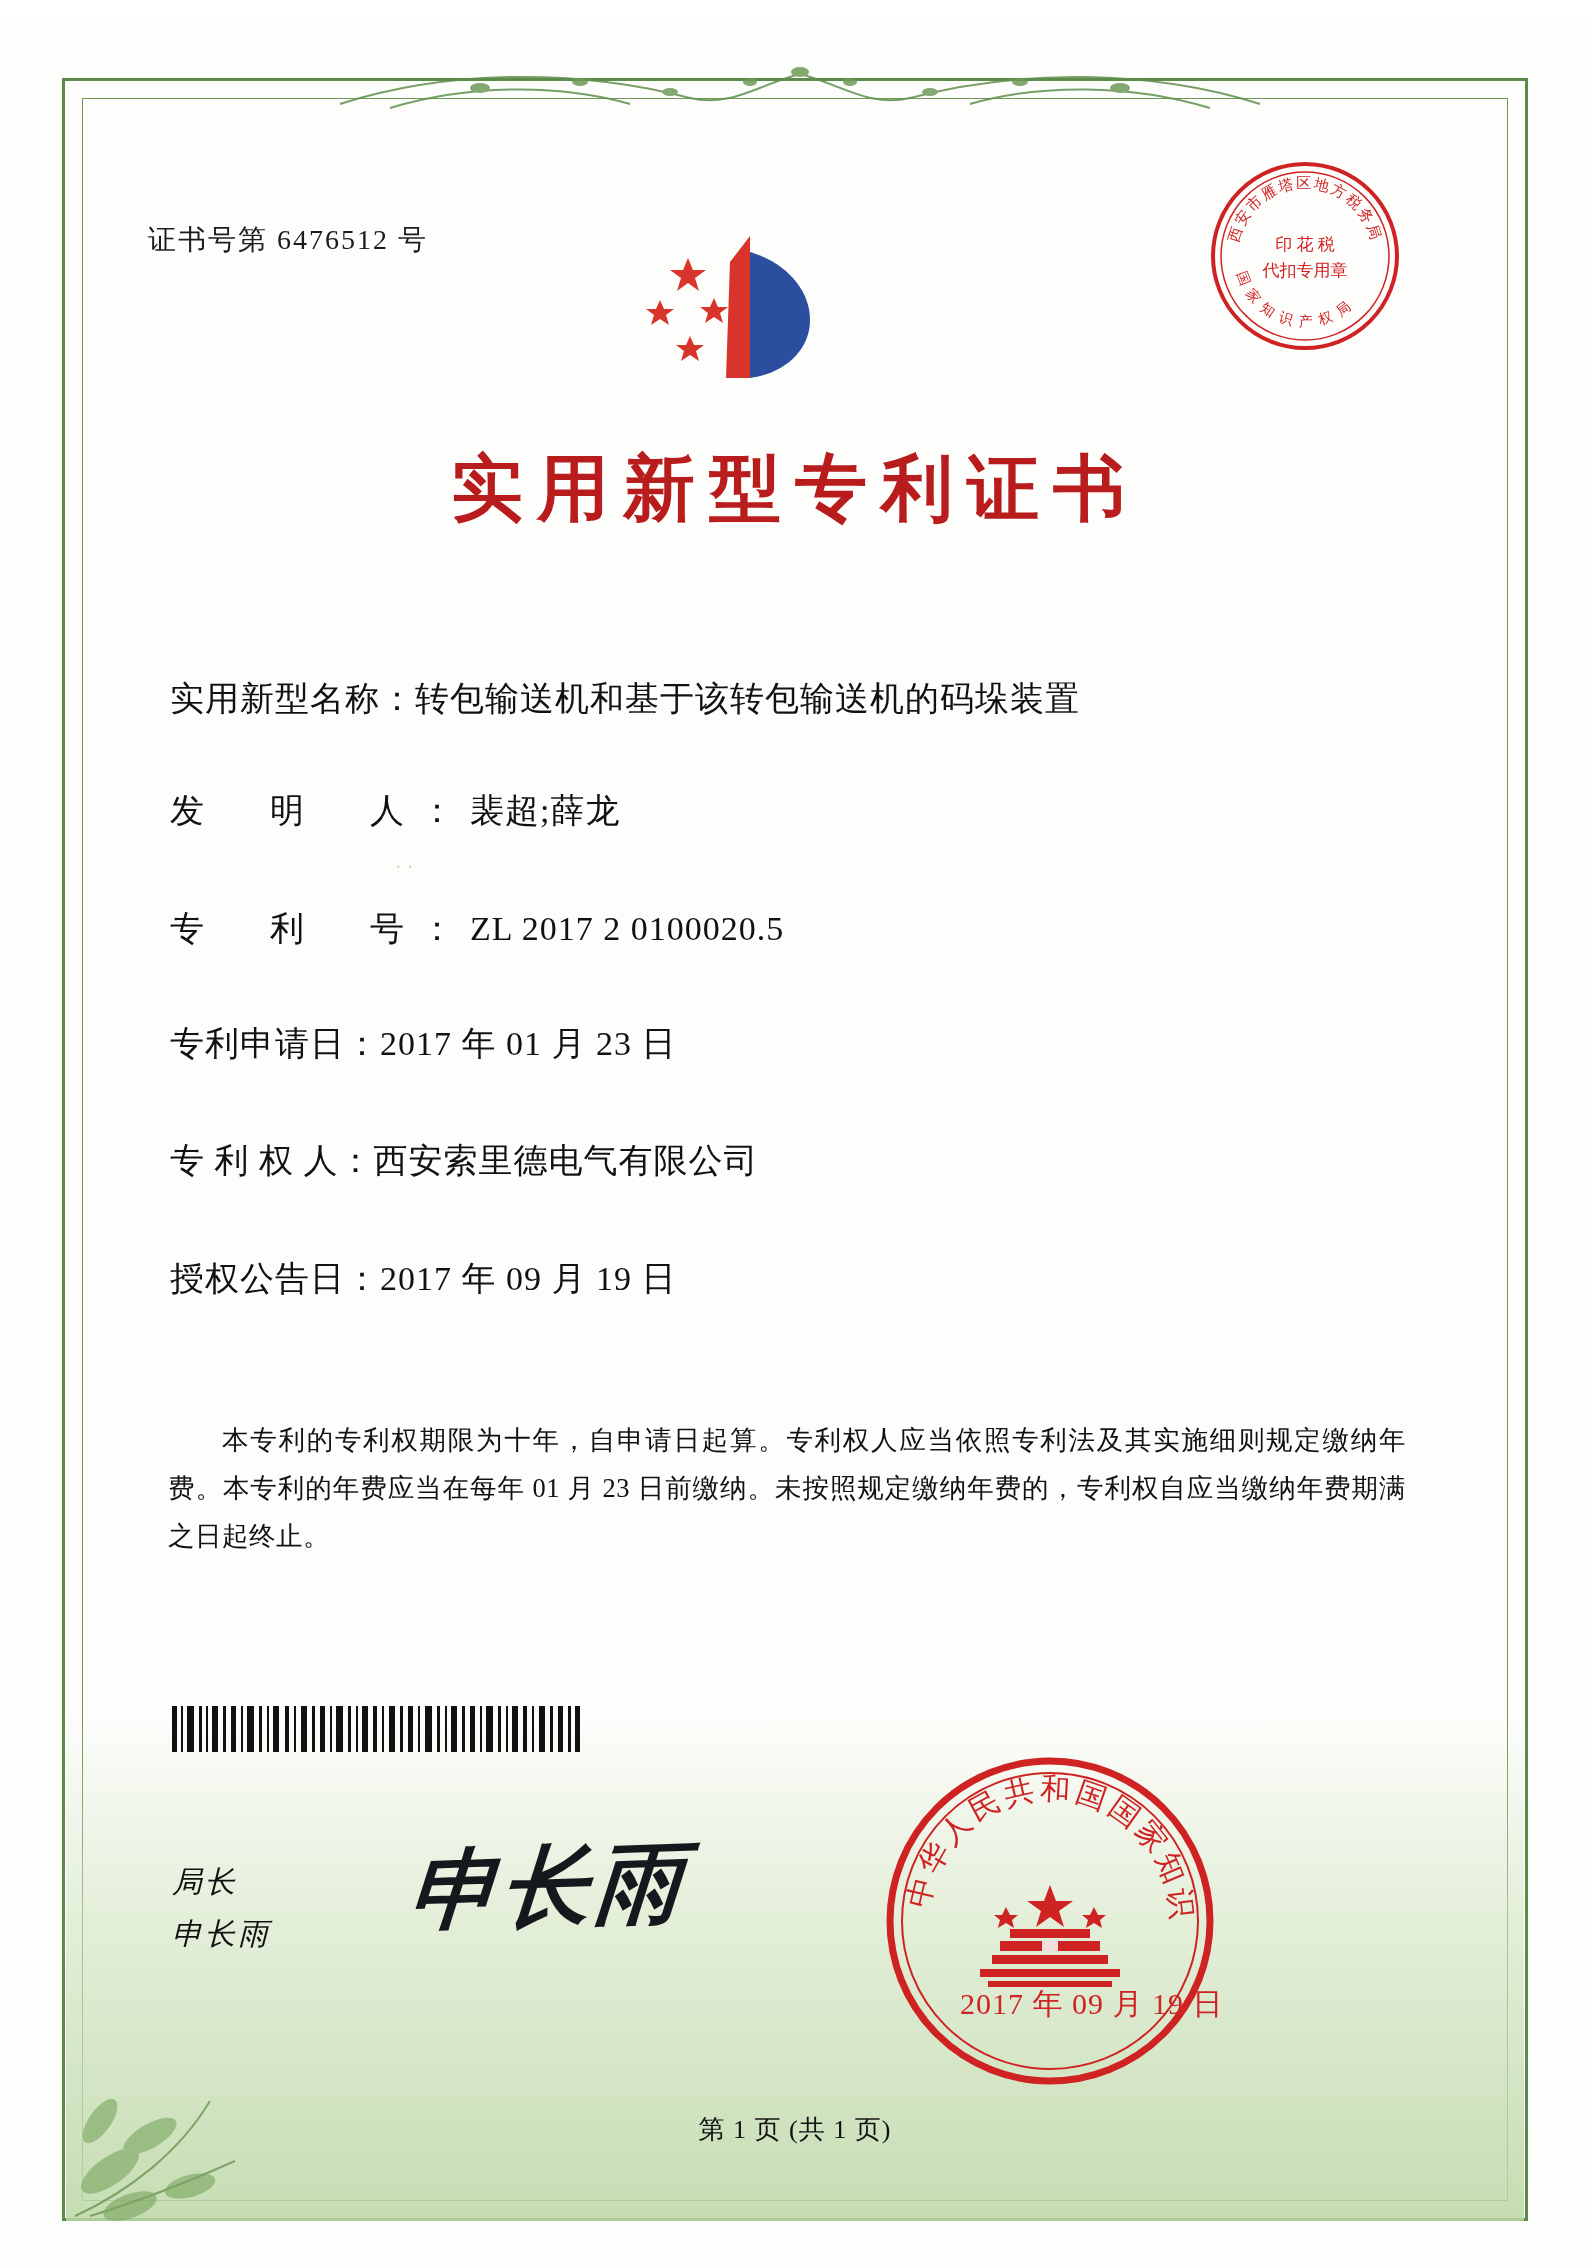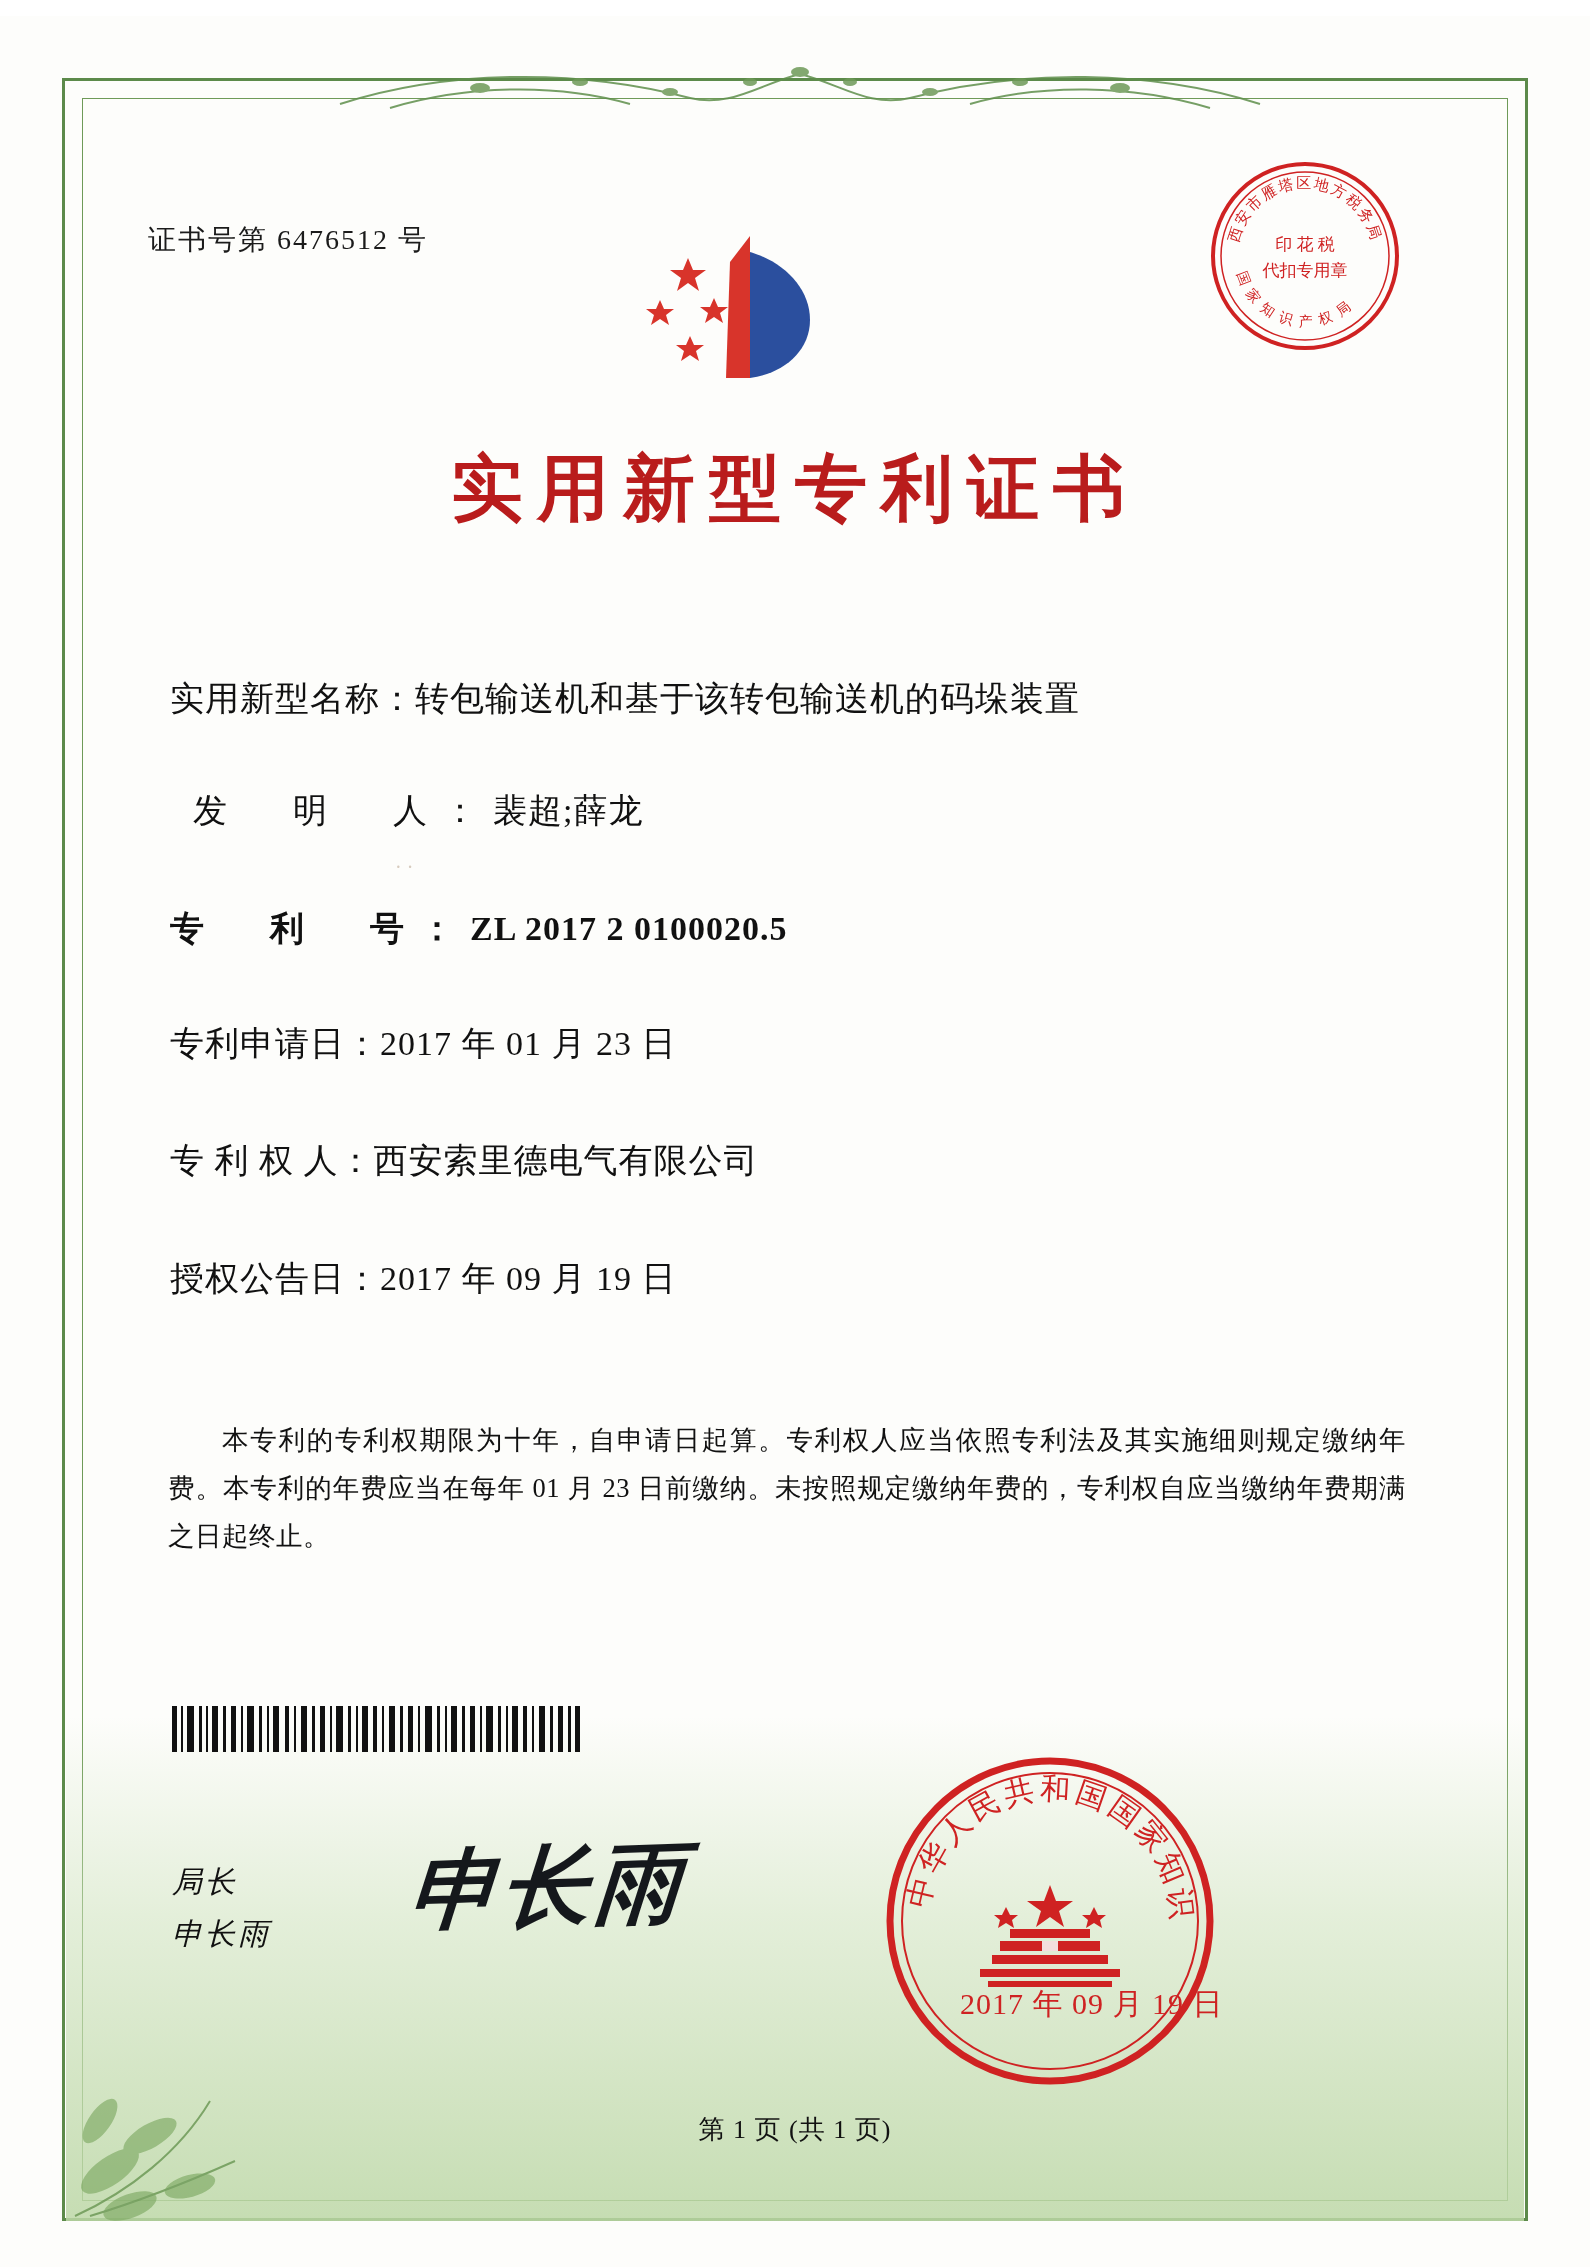--- a/index.html
+++ b/index.html
@@ -111,22 +111,22 @@
     left: 170px;
     font-size: 34px;
     color: #111;
     white-space: nowrap;
     letter-spacing: 1px;
   }
   .field .lbl { display: inline-block; }
   .field .val { display: inline-block; }
 
   .f-name   { top: 660px; }
-  .f-invent { top: 772px; margin-left: 23px; }
-  .f-patno  { top: 890px; font-family: "Liberation Serif", serif; font-weight: bold; }
+  .f-invent { top: 772px; }
+  .f-patno  { top: 890px; font-family: "Liberation Serif", serif; }
   .f-appdate{ top: 1005px; }
   .f-owner  { top: 1122px; }
   .f-grant  { top: 1240px; }
 
   .spaced-label {
     letter-spacing: 16px;
   }
 
   .smudge {
     position: absolute;

